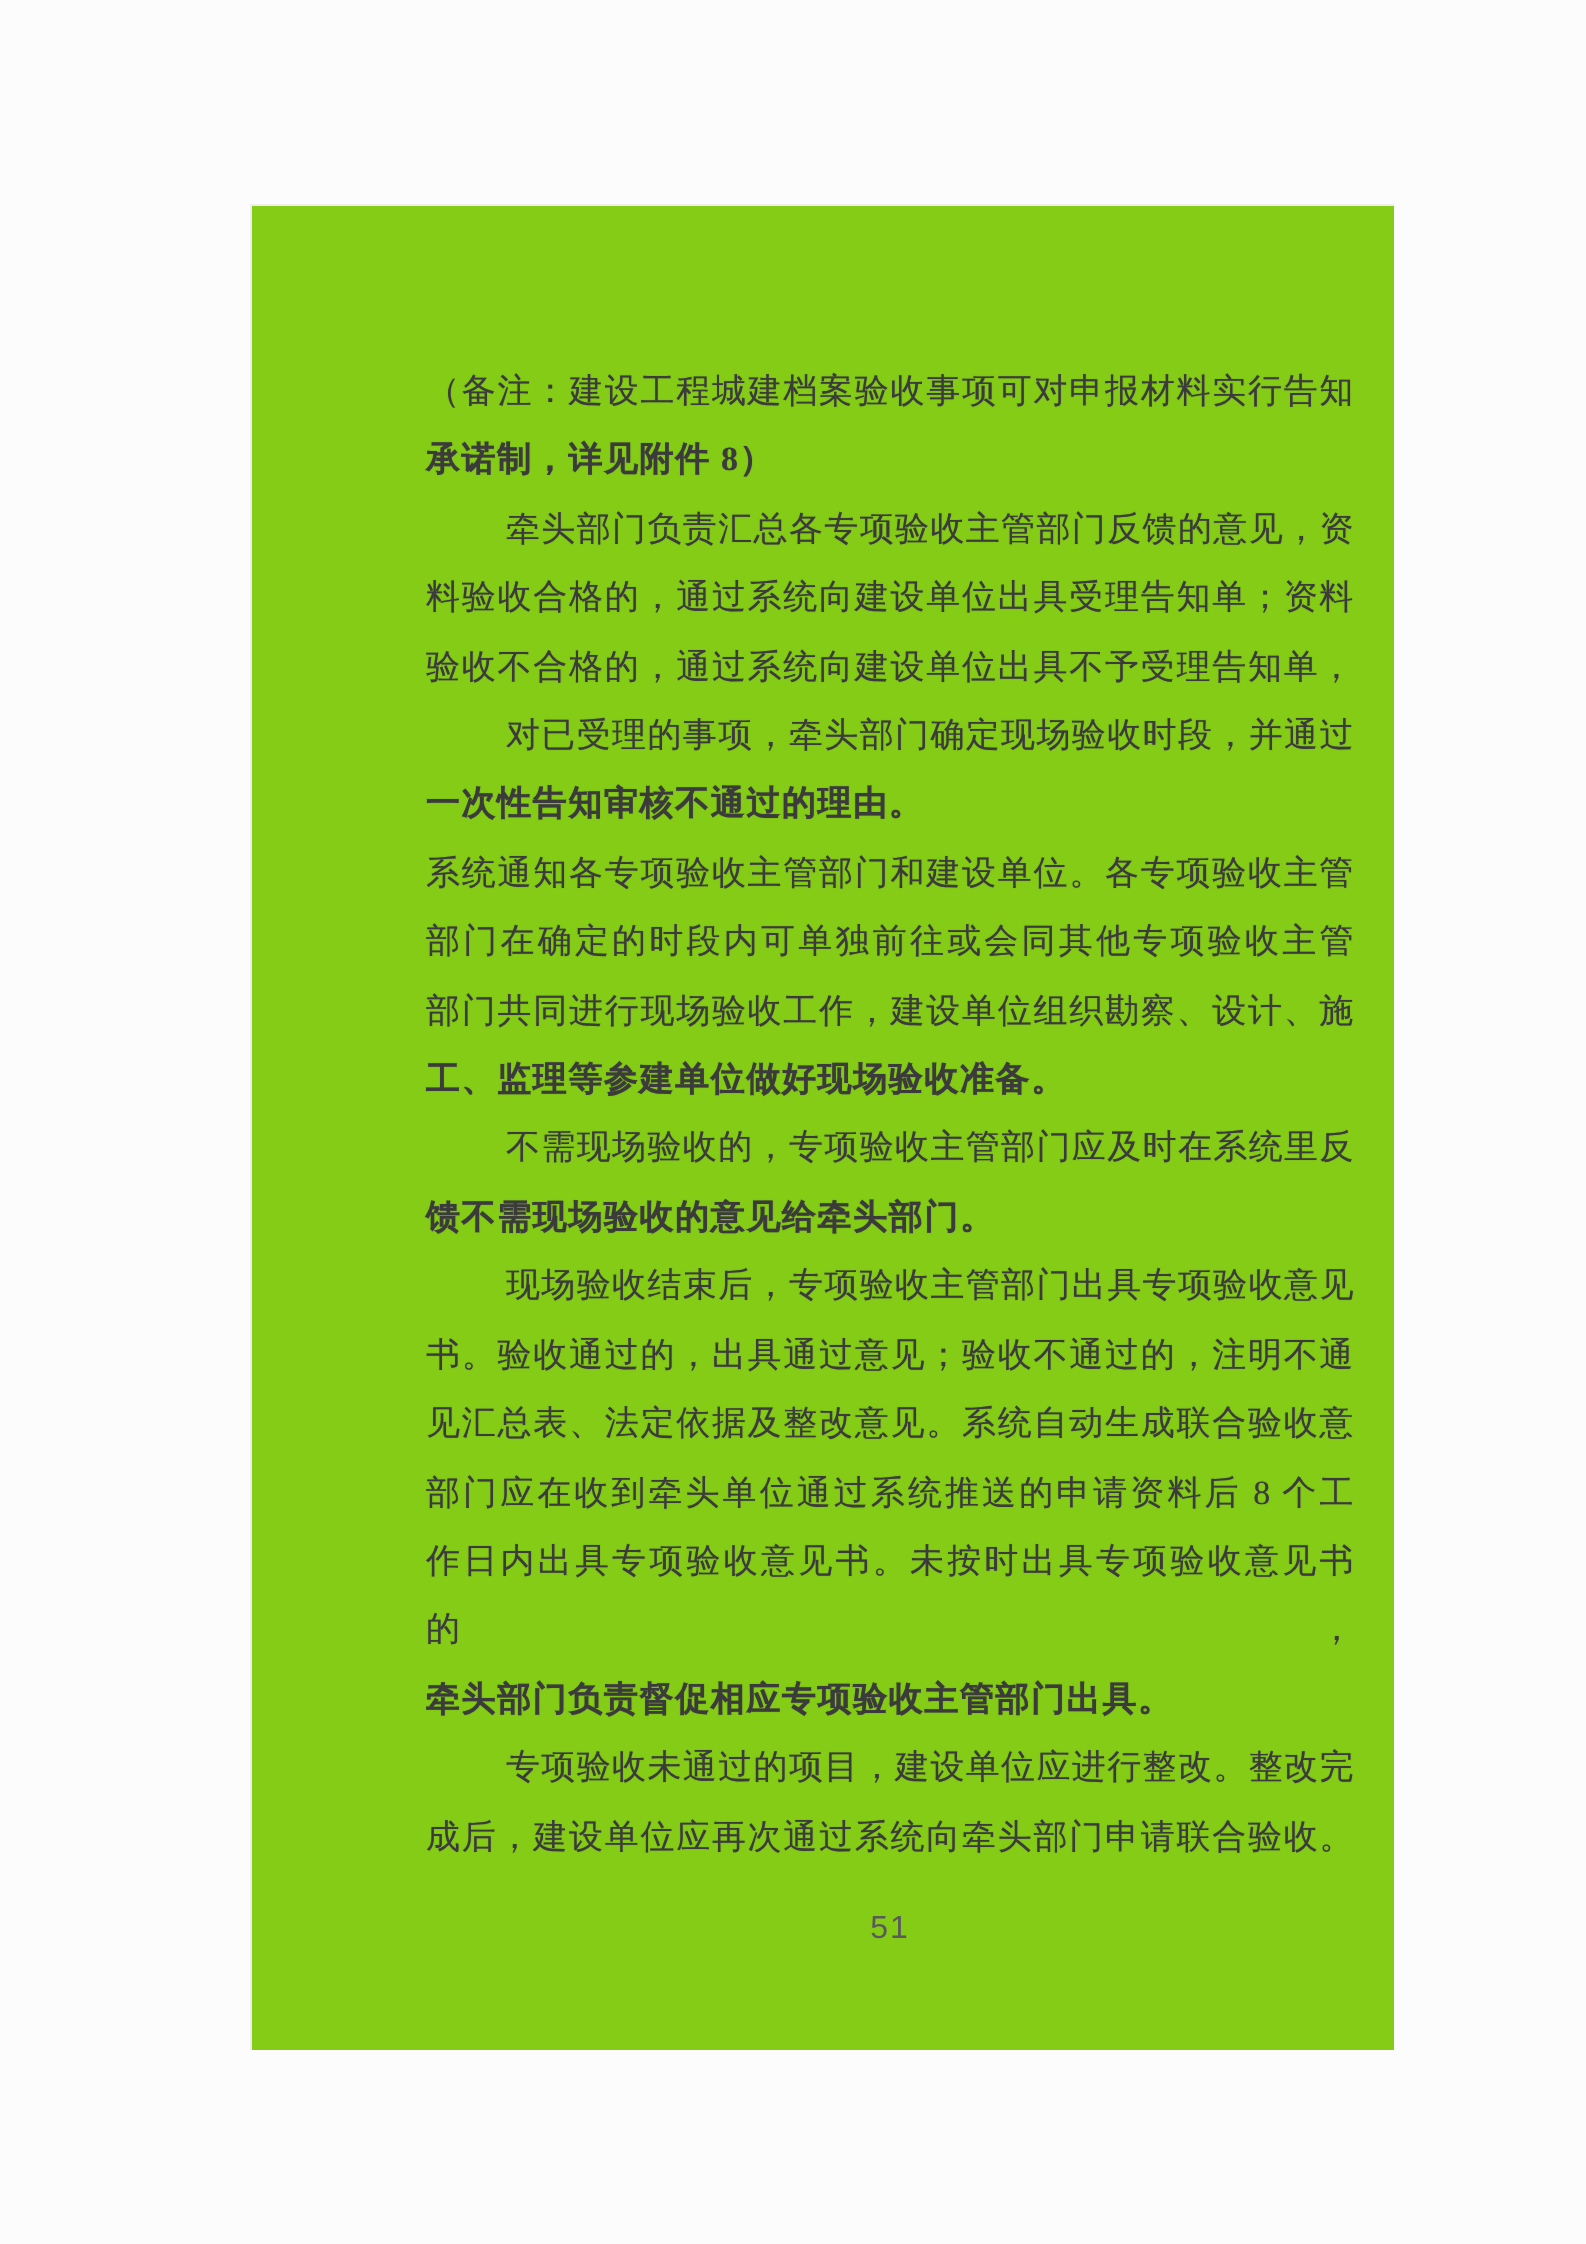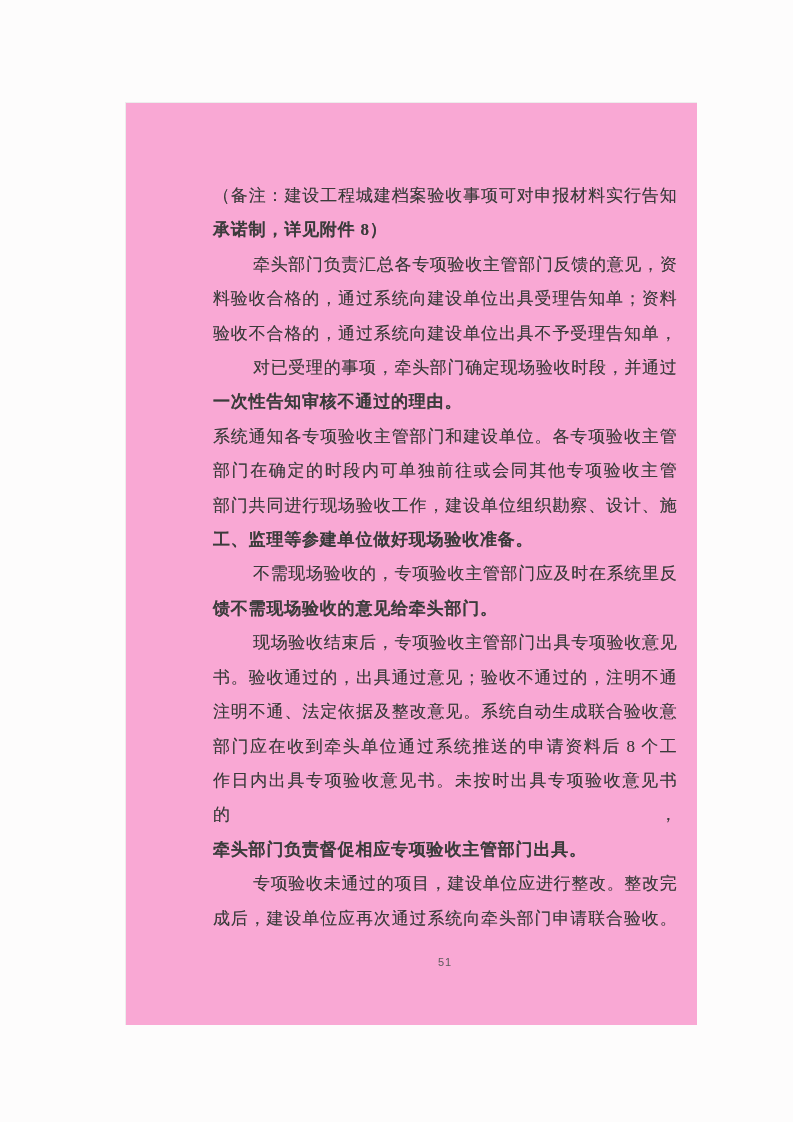--- a/index.html
+++ b/index.html
@@ -18,21 +18,21 @@
     height: 1122px;
     background: #fdfcfc;
   }
   
   .page {
     position: absolute;
     left: 125px;
     top: 102px;
     width: 572px;
     height: 923px;
-    background: #f9a8d4;
+    background: #84cc16;
     border-left: 1px solid #ededed;
     border-top: 1px solid #ededed;
   }
   .textblock {
     position: absolute;
     left: 87px;   
     top: 76px;    
     width: 464px;
   }
   .ln {
@@ -54,21 +54,21 @@
     text-indent: 40px;
     font-family: Liberation Serif, serif;
   }
   .pagenum {
     position: absolute;
     left: 87px;
     top: 853px;   
     width: 464px;
     text-align: center;
     font-family: "Liberation Sans", "DejaVu Sans", sans-serif;
-    font-size: 11px;
+    font-size: 16px;
     letter-spacing: 1px;
     color: #5a5a5a;
   }
 </style>
 </head>
 <body>
 
 <div class="canvas">
   <div class="page">
     <div class="textblock">
@@ -80,21 +80,21 @@
       <div class="ln indent">对已受理的事项，牵头部门确定现场验收时段，并通过</div>
       <div class="ln short">一次性告知审核不通过的理由。</div>
       <div class="ln">系统通知各专项验收主管部门和建设单位。各专项验收主管</div>
       <div class="ln">部门在确定的时段内可单独前往或会同其他专项验收主管</div>
       <div class="ln">部门共同进行现场验收工作，建设单位组织勘察、设计、施</div>
       <div class="ln short">工、监理等参建单位做好现场验收准备。</div>
       <div class="ln indent">不需现场验收的，专项验收主管部门应及时在系统里反</div>
       <div class="ln short">馈不需现场验收的意见给牵头部门。</div>
       <div class="ln indent">现场验收结束后，专项验收主管部门出具专项验收意见</div>
       <div class="ln">书。验收通过的，出具通过意见；验收不通过的，注明不通</div>
-      <div class="ln">注明不通、法定依据及整改意见。系统自动生成联合验收意</div>
+      <div class="ln">见汇总表、法定依据及整改意见。系统自动生成联合验收意</div>
       <div class="ln">部门应在收到牵头单位通过系统推送的申请资料后 8 个工</div>
       <div class="ln">作日内出具专项验收意见书。未按时出具专项验收意见书的，</div>
       <div class="ln short">牵头部门负责督促相应专项验收主管部门出具。</div>
       <div class="ln indent">专项验收未通过的项目，建设单位应进行整改。整改完</div>
       <div class="ln">成后，建设单位应再次通过系统向牵头部门申请联合验收。</div>
     </div>
     <div class="pagenum">51</div>
   </div>
 </div>
 

